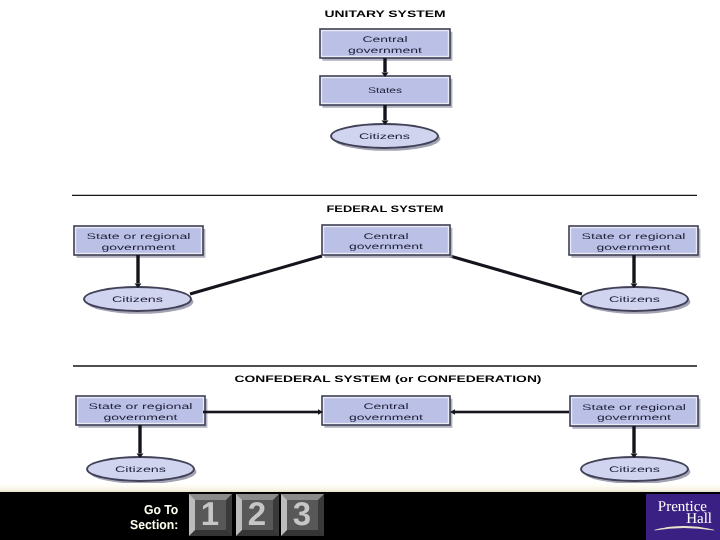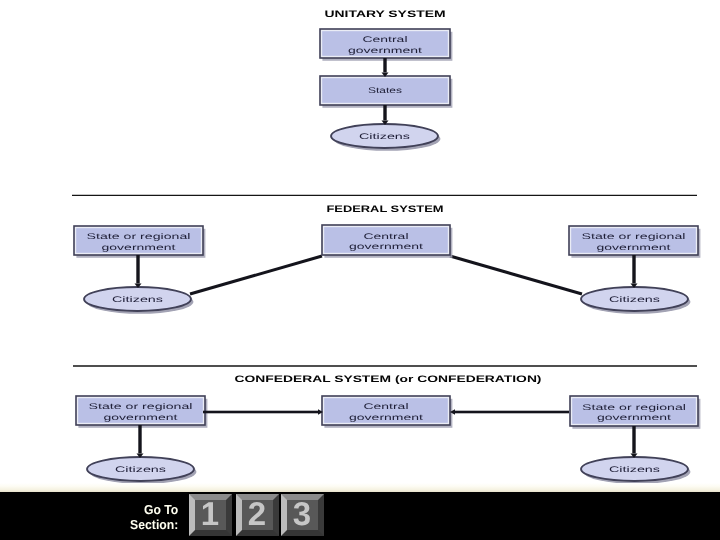--- a/index.html
+++ b/index.html
@@ -182,14 +182,22 @@
           <svg width="33" height="32" viewBox="0 0 33 32" class="btn-digit">
             <text x="15" y="25" text-anchor="middle">2</text>
           </svg>
         </div>
         <div class="btn" style="left: 281px;">
           <svg width="33" height="32" viewBox="0 0 33 32" class="btn-digit">
             <text x="15" y="25" text-anchor="middle">3</text>
           </svg>
         </div>
       </div>
+    <div class="ph">
+      <div class="ph-l1">Prentice</div>
+      <div class="ph-l2">Hall</div>
+      <svg class="ph-swoosh" width="74" height="14" viewBox="0 0 74 14">
+        <path d="M8.2 7.4 Q36.5 0.6 66.5 7.4 L67.6 8.5 Q36.5 3.4 7.2 8.5 Z" fill="#ddd5bd"></path>
+        <path d="M11 6.9 Q36.5 1.4 62 6.9 L62.6 7.6 Q36.5 3.0 10.4 7.6 Z" fill="#f2ecdc"></path>
+      </svg>
+    </div>
   </div>
 </div>
 
 </body></html>

